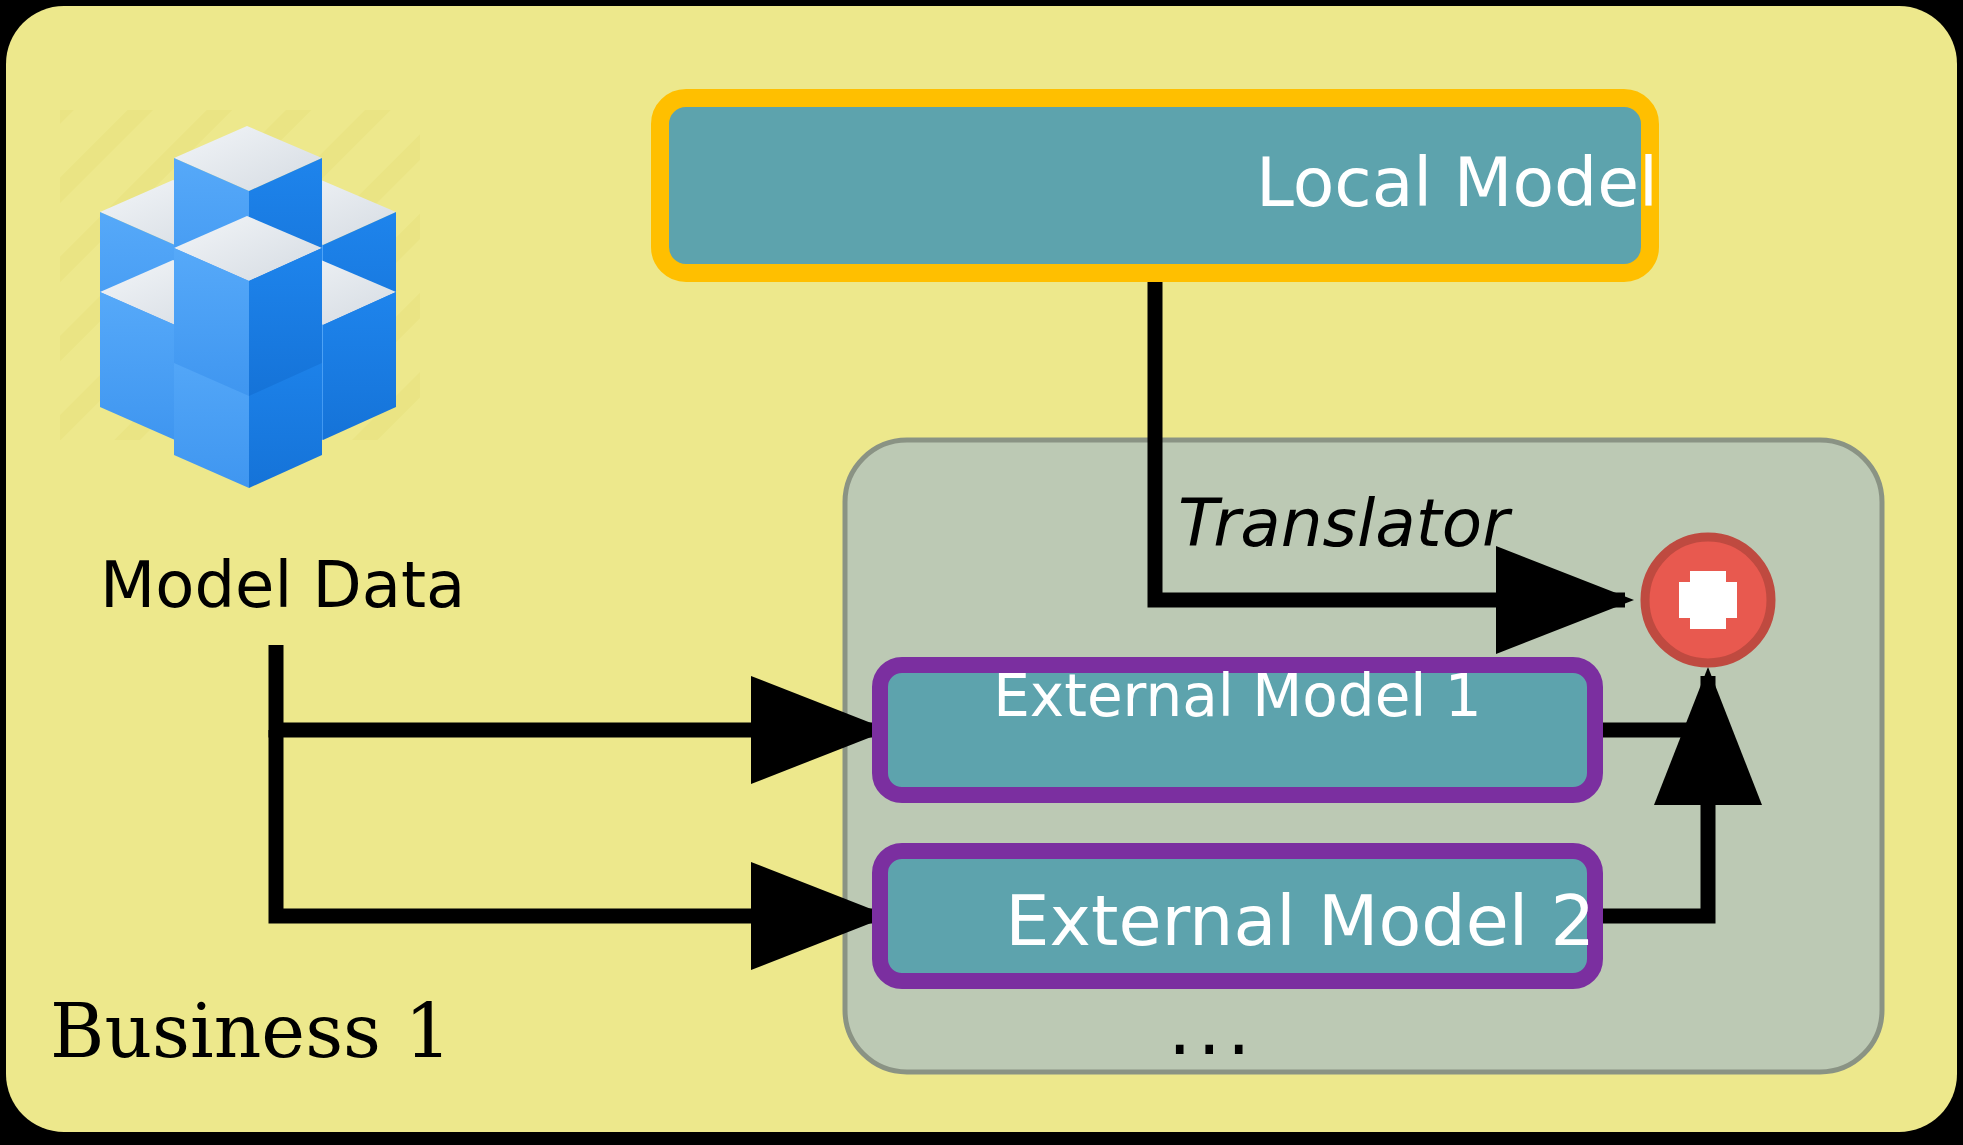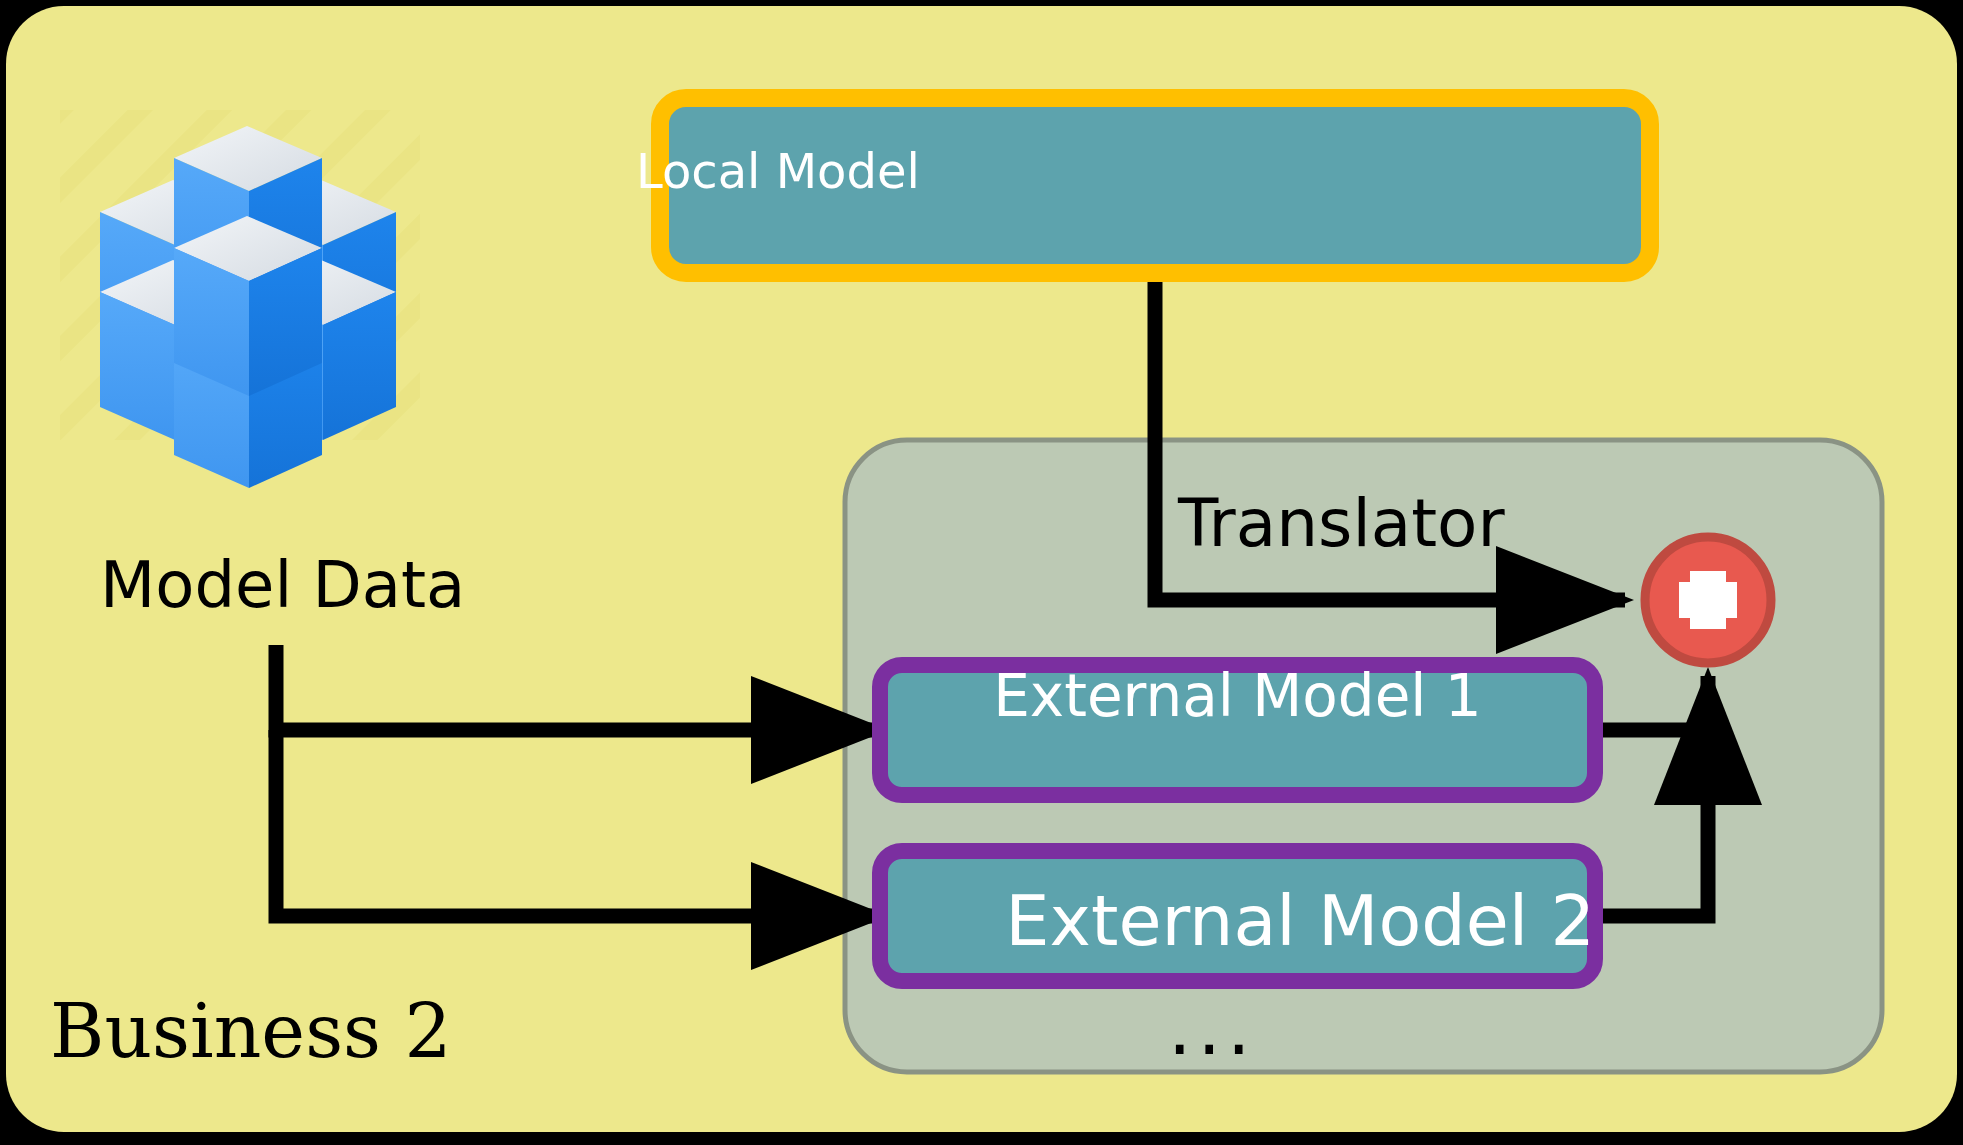--- a/index.html
+++ b/index.html
@@ -130,25 +130,25 @@
 
     <g>
       <circle cx="1708" cy="600" r="63" fill="#E8594F" stroke="#BF4A40" stroke-width="9"></circle>
       <rect x="1690" y="571" width="36" height="58" fill="#FFFFFF"></rect>
       <rect x="1679" y="582" width="58" height="36" fill="#FFFFFF"></rect>
     </g>
   </svg>
 
   <div class="lbl lbl-sans" style="left:100px; top:548px; font-size:64px; color:#000000; letter-spacing:0px;">Model Data</div>
 
-  <div class="lbl lbl-serif" style="left:50px; top:988px; font-size:74px; color:#000000;">Business 2</div>
+  <div class="lbl lbl-serif" style="left:50px; top:988px; font-size:74px; color:#000000;">Business 1</div>
 
-  <div class="lbl lbl-sans" style="left:636px; top:143px; width:990px; text-align:left; font-size:48px; color:#FFFFFF;">Local Model</div>
+  <div class="lbl lbl-sans" style="left:668px; top:143px; width:990px; text-align:right; font-size:68px; color:#FFFFFF;">Local Model</div>
 
-  <div class="lbl lbl-sans" style="left:1178px; top:485px; font-size:66px; color:#000000;">Translator</div>
+  <div class="lbl lbl-sans" style="left:1178px; top:485px; font-size:66px; color:#000000;font-style:italic;">Translator</div>
 
   <div class="lbl lbl-sans" style="left:880px; top:662px; width:715px; text-align:center; font-size:58px; color:#FFFFFF;">External Model 1</div>
 
   <div class="lbl lbl-sans" style="left:880px; top:880px; width:715px; text-align:right; font-size:70px; color:#FFFFFF;">External Model 2</div>
 
   <div class="lbl lbl-sans" style="left:1168px; top:985px; font-size:74px; color:#000000; letter-spacing:6px;">...</div>
 
 </div>
 
 </body></html>

